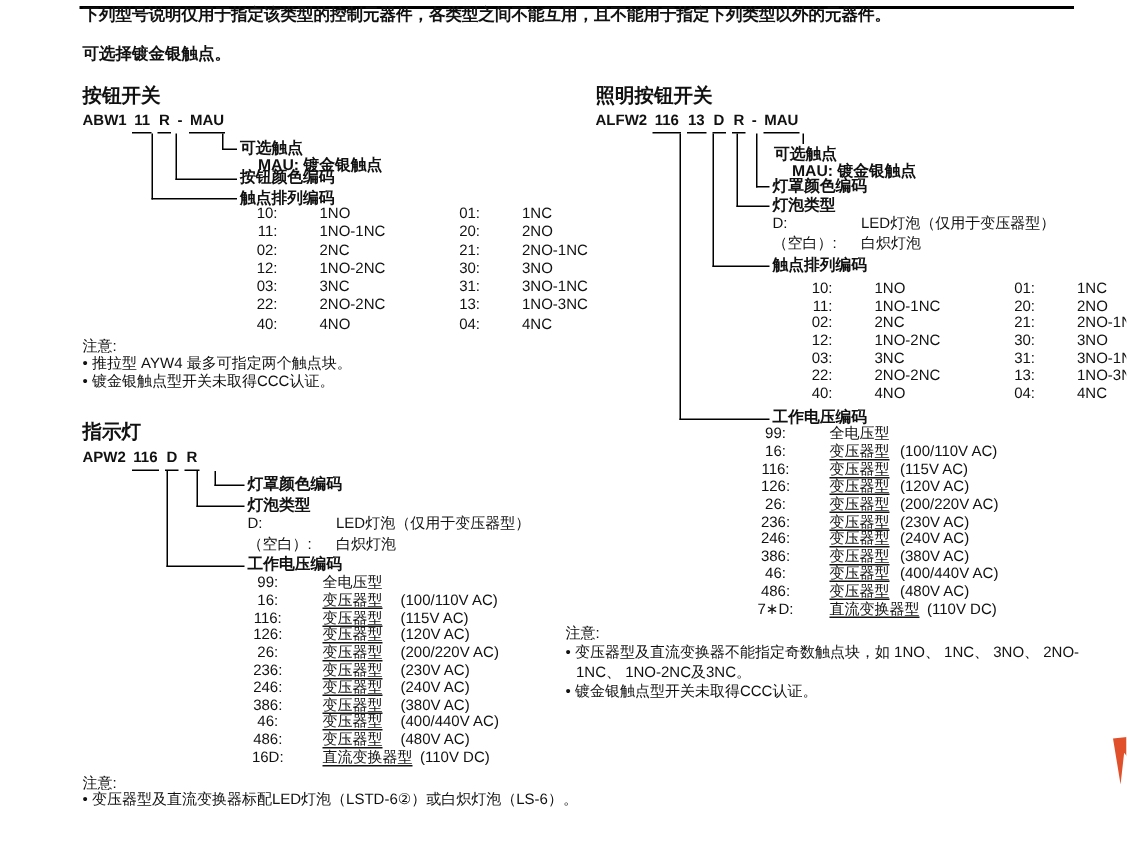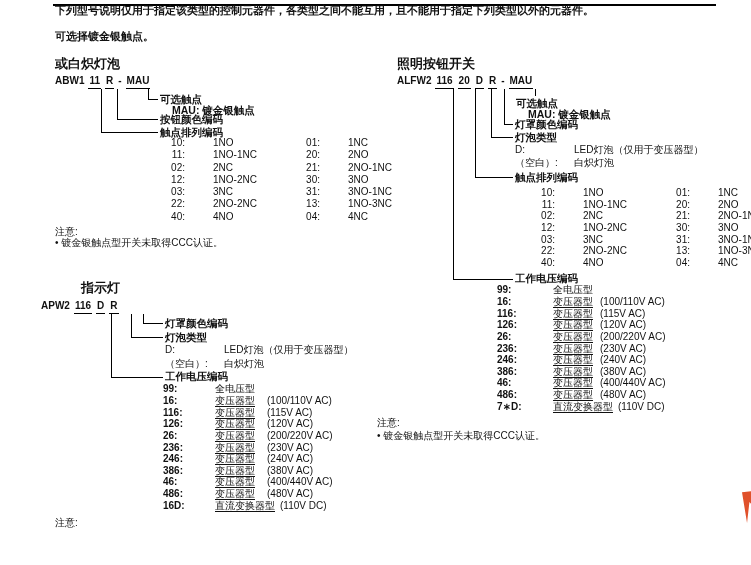--- a/index.html
+++ b/index.html
@@ -15,52 +15,52 @@
   .lbl{font-size:10.5px;font-weight:bold;line-height:12px;white-space:nowrap;}
   .txt{font-size:10px;line-height:12px;white-space:nowrap;}
   .elbow{border-left:1px solid #000;border-bottom:1px solid #000;}
   .vline{border-left:1px solid #000;}
   .ct-rows .ct-row{display:grid;grid-template-columns:22px 57px 22px 70px;column-gap:11px;
                    font-size:10px;line-height:12px;gap:28px;}
   .ct-l .ct-row{height:12.3px;}
   .ct-r .ct-row{height:11.7px;}
   .cc{text-align:right;}
   .vt-row{display:flex;font-size:10px;line-height:11px;height:11.65px;white-space:nowrap;}
-  .vt-code{width:31px;text-align:left;font-weight:bold;}
+  .vt-code{width:31px;text-align:center;}
   .vt-type{margin-left:21px;min-width:47px;}
   .vt-volt{margin-left:5px;}
   .vt-r .vt-code{width:40px;}
   .vt-r .vt-type{margin-left:16px;min-width:42px;}
   .u{text-decoration:underline;text-underline-offset:1.5px;}
   .note{font-size:10px;line-height:12.2px;white-space:nowrap;}
   .notes-r .note{line-height:13.2px;white-space:normal;padding-left:7px;text-indent:-7px;}
   .flag{background:#e0512b;clip-path:polygon(0% 4%,42% 100%,62% 34%,100% 52%,100% 0%);}
 </style>
 </head>
 <body>
 
 <div id="page">
 
   <div class="abs rule" style="left:53px;top:4px;width:663px;height:2px;"></div>
   <div class="abs intro" style="left:55px;top:3px;">下列型号说明仅用于指定该类型的控制元器件，各类型之间不能互用，且不能用于指定下列类型以外的元器件。</div>
   <div class="abs intro" style="left:55px;top:29px;">可选择镀金银触点。</div>
 
   <div>
-    <div class="abs t-title" style="left:55px;top:55px;">或白炽灯泡</div>
+    <div class="abs t-title" style="left:55px;top:55px;">按钮开关</div>
     <div class="abs t-code" style="left:55px;top:74px;">
       <span class="p">ABW1</span><span class="pu">11</span><span class="pu">R</span><span class="p">-</span><span class="pu">MAU</span>
     </div>
 
     <div class="abs elbow" style="left:148px;top:89px;width:9px;height:10px;"></div>
     <div class="abs elbow" style="left:117px;top:89px;width:40px;height:30px;"></div>
     <div class="abs elbow" style="left:101px;top:89px;width:56px;height:43px;"></div>
 
     <div class="abs lbl" style="left:160px;top:93px;">可选触点</div>
     <div class="abs lbl" style="left:172px;top:104px;">MAU: 镀金银触点</div>
-    <div class="abs lbl" style="left:160px;top:113px;">按钮颜色编码</div>
+    <div class="abs lbl" style="left:160px;top:113px;font-family:Liberation Serif, serif;">按钮颜色编码</div>
     <div class="abs lbl" style="left:160px;top:126px;">触点排列编码</div>
 
     <div class="abs ct-rows ct-l" style="left:163px;top:137px;">
 
         <div class="ct-row">
           <span class="cc">10:</span>
           <span>1NO</span>
           <span class="cc">01:</span>
           <span>1NC</span>
         </div>
@@ -104,27 +104,28 @@
           <span class="cc">40:</span>
           <span>4NO</span>
           <span class="cc">04:</span>
           <span>4NC</span>
         </div>
       </div>
 
     <div class="abs txt" style="left:55px;top:226px;">注意:</div>
     <div class="abs" style="left:55px;top:237px;">
 
+    <div class="note">• 推拉型 AYW4 最多可指定两个触点块。</div>
         <div class="note">• 镀金银触点型开关未取得CCC认证。</div>
       </div>
   </div>
 
   <div>
-    <div class="abs t-title" style="left:55px;top:279px;margin-left:26px;">指示灯</div>
-    <div class="abs t-code" style="left:41px;top:299px;text-align:center;">
+    <div class="abs t-title" style="left:55px;top:279px;">指示灯</div>
+    <div class="abs t-code" style="left:55px;top:299px;text-align:center;">
       <span class="p">APW2</span><span class="pu">116</span><span class="pu">D</span><span class="pu">R</span>
     </div>
 
     <div class="abs elbow" style="left:143px;top:314px;width:19px;height:9px;"></div>
     <div class="abs elbow" style="left:131px;top:314px;width:31px;height:23px;"></div>
     <div class="abs elbow" style="left:111px;top:314px;width:51px;height:63px;"></div>
 
     <div class="abs lbl" style="left:165px;top:317px;">灯罩颜色编码</div>
     <div class="abs lbl" style="left:165px;top:331px;">灯泡类型</div>
     <div class="abs txt" style="left:165px;top:344px;">D:</div>
@@ -196,27 +197,28 @@
         <div class="vt-row">
           <span class="vt-code">16D:</span>
           <span class="vt-type u">直流变换器型</span>
           <span class="vt-volt">(110V DC)</span>
         </div>
       </div>
 
     <div class="abs txt" style="left:55px;top:517px;">注意:</div>
     <div class="abs" style="left:55px;top:528px;">
 
+        <div class="note">• 变压器型及直流变换器标配LED灯泡（LSTD-6②）或白炽灯泡（LS-6）。</div>
       </div>
   </div>
 
   <div>
     <div class="abs t-title" style="left:397px;top:55px;">照明按钮开关</div>
     <div class="abs t-code" style="left:397px;top:74px;">
-      <span class="p">ALFW2</span><span class="pu">116</span><span class="pu">20</span><span class="pu">D</span><span class="pu">R</span><span class="p">-</span><span class="pu">MAU</span>
+      <span class="p">ALFW2</span><span class="pu">116</span><span class="pu">13</span><span class="pu">D</span><span class="pu">R</span><span class="p">-</span><span class="pu">MAU</span>
     </div>
 
     <div class="abs vline" style="left:535px;top:89px;width:0;height:7px;"></div>
     <div class="abs elbow" style="left:504px;top:89px;width:8px;height:35px;"></div>
     <div class="abs elbow" style="left:491px;top:89px;width:21px;height:48px;"></div>
     <div class="abs elbow" style="left:475px;top:89px;width:37px;height:88px;"></div>
     <div class="abs elbow" style="left:453px;top:89px;width:59px;height:190px;"></div>
 
     <div class="abs lbl" style="left:516px;top:97px;">可选触点</div>
     <div class="abs lbl" style="left:528px;top:108px;">MAU: 镀金银触点</div>
@@ -344,19 +346,20 @@
         <div class="vt-row vt-r">
           <span class="vt-code">7∗D:</span>
           <span class="vt-type u">直流变换器型</span>
           <span class="vt-volt">(110V DC)</span>
         </div>
       </div>
 
     <div class="abs txt" style="left:377px;top:417px;">注意:</div>
     <div class="abs notes-r" style="left:377px;top:429px;width:345px;">
 
+        <div class="note">• 变压器型及直流变换器不能指定奇数触点块，如 1NO、 1NC、 3NO、 2NO-1NC、 1NO-2NC及3NC。</div>
         <div class="note">• 镀金银触点型开关未取得CCC认证。</div>
       </div>
   </div>
 
   <div class="abs flag" style="left:742px;top:491px;width:12px;height:32px;"></div>
 
 </div>
 
 </body></html>

